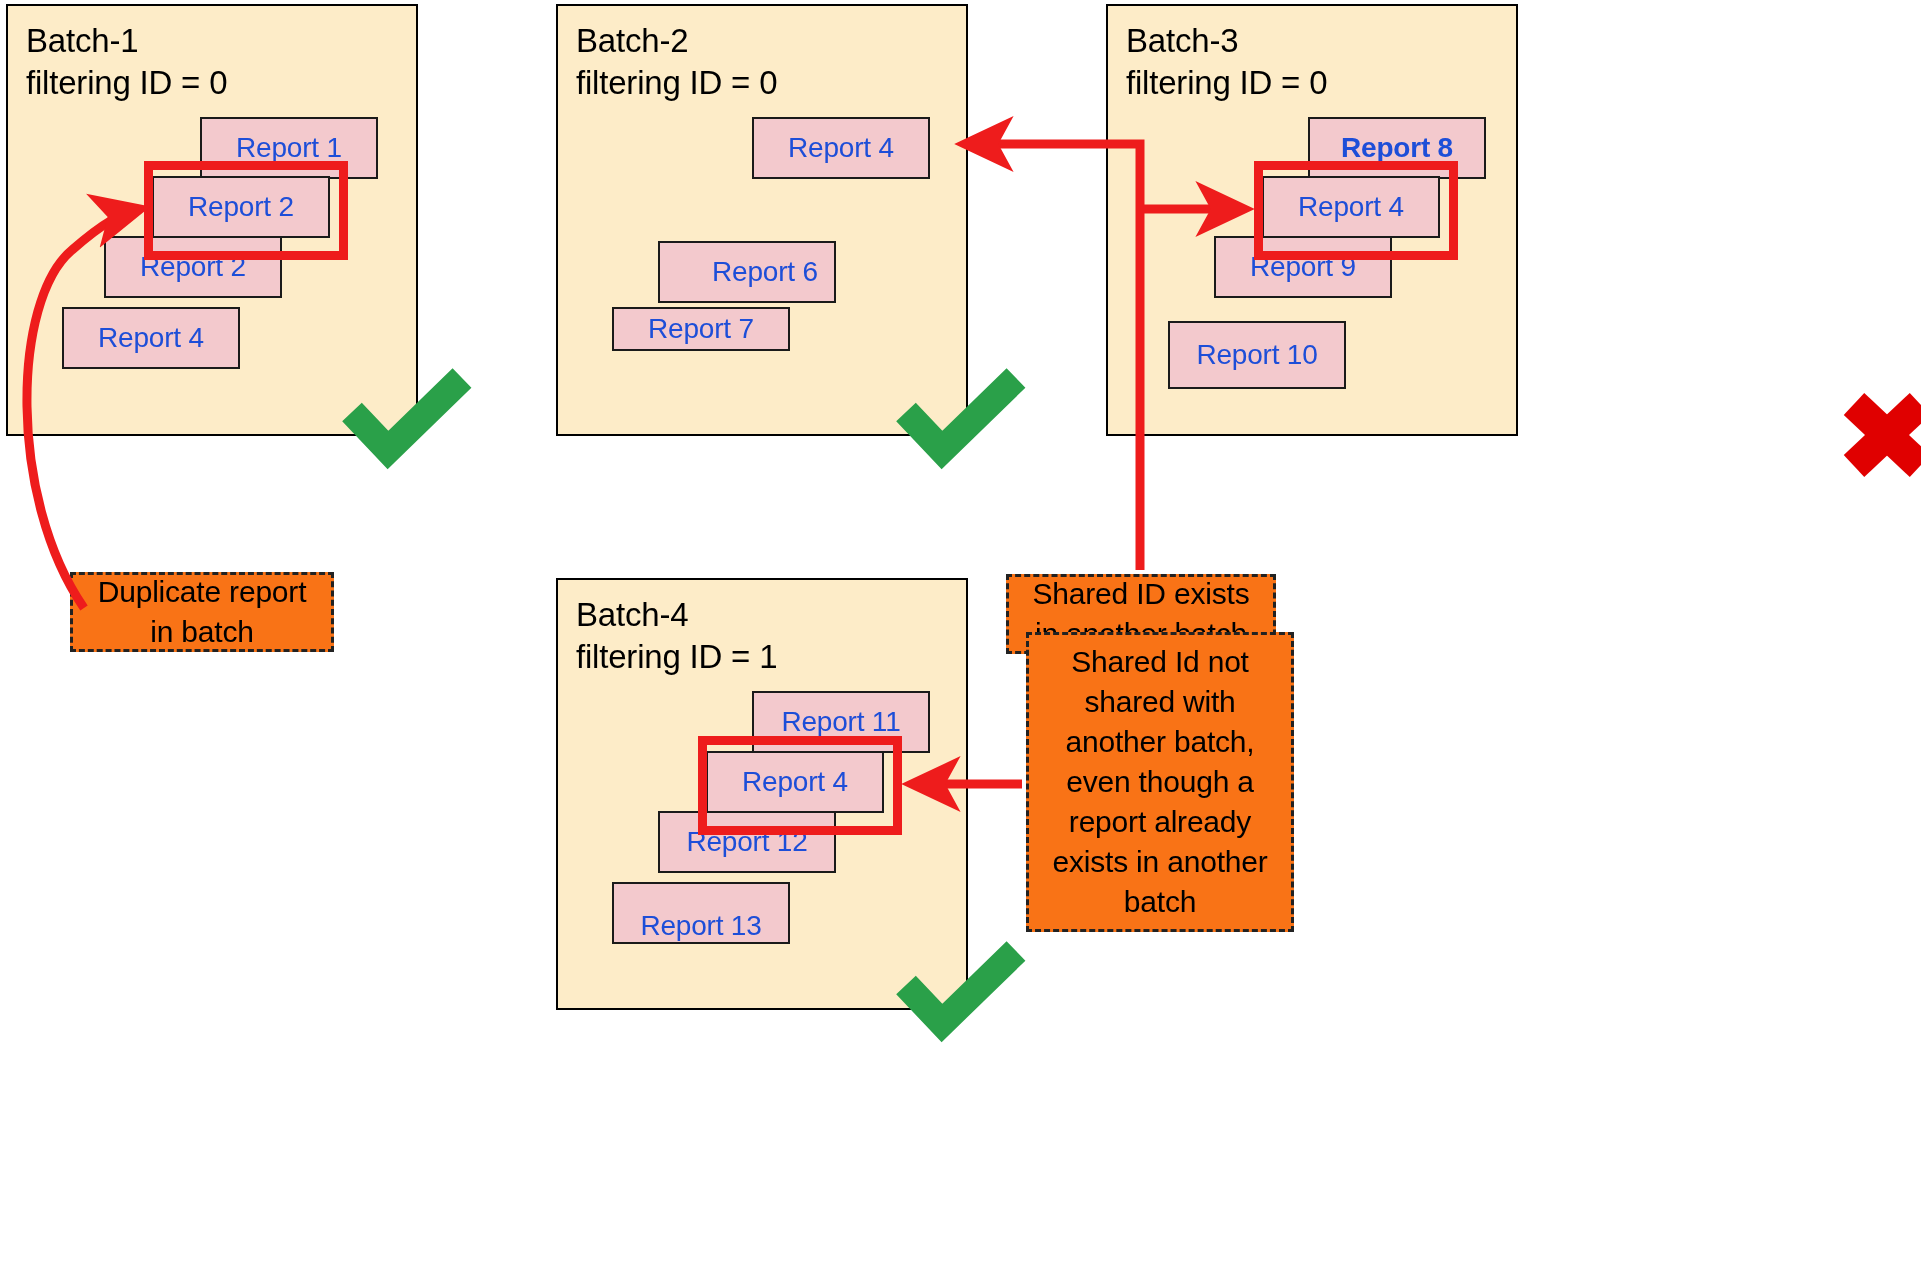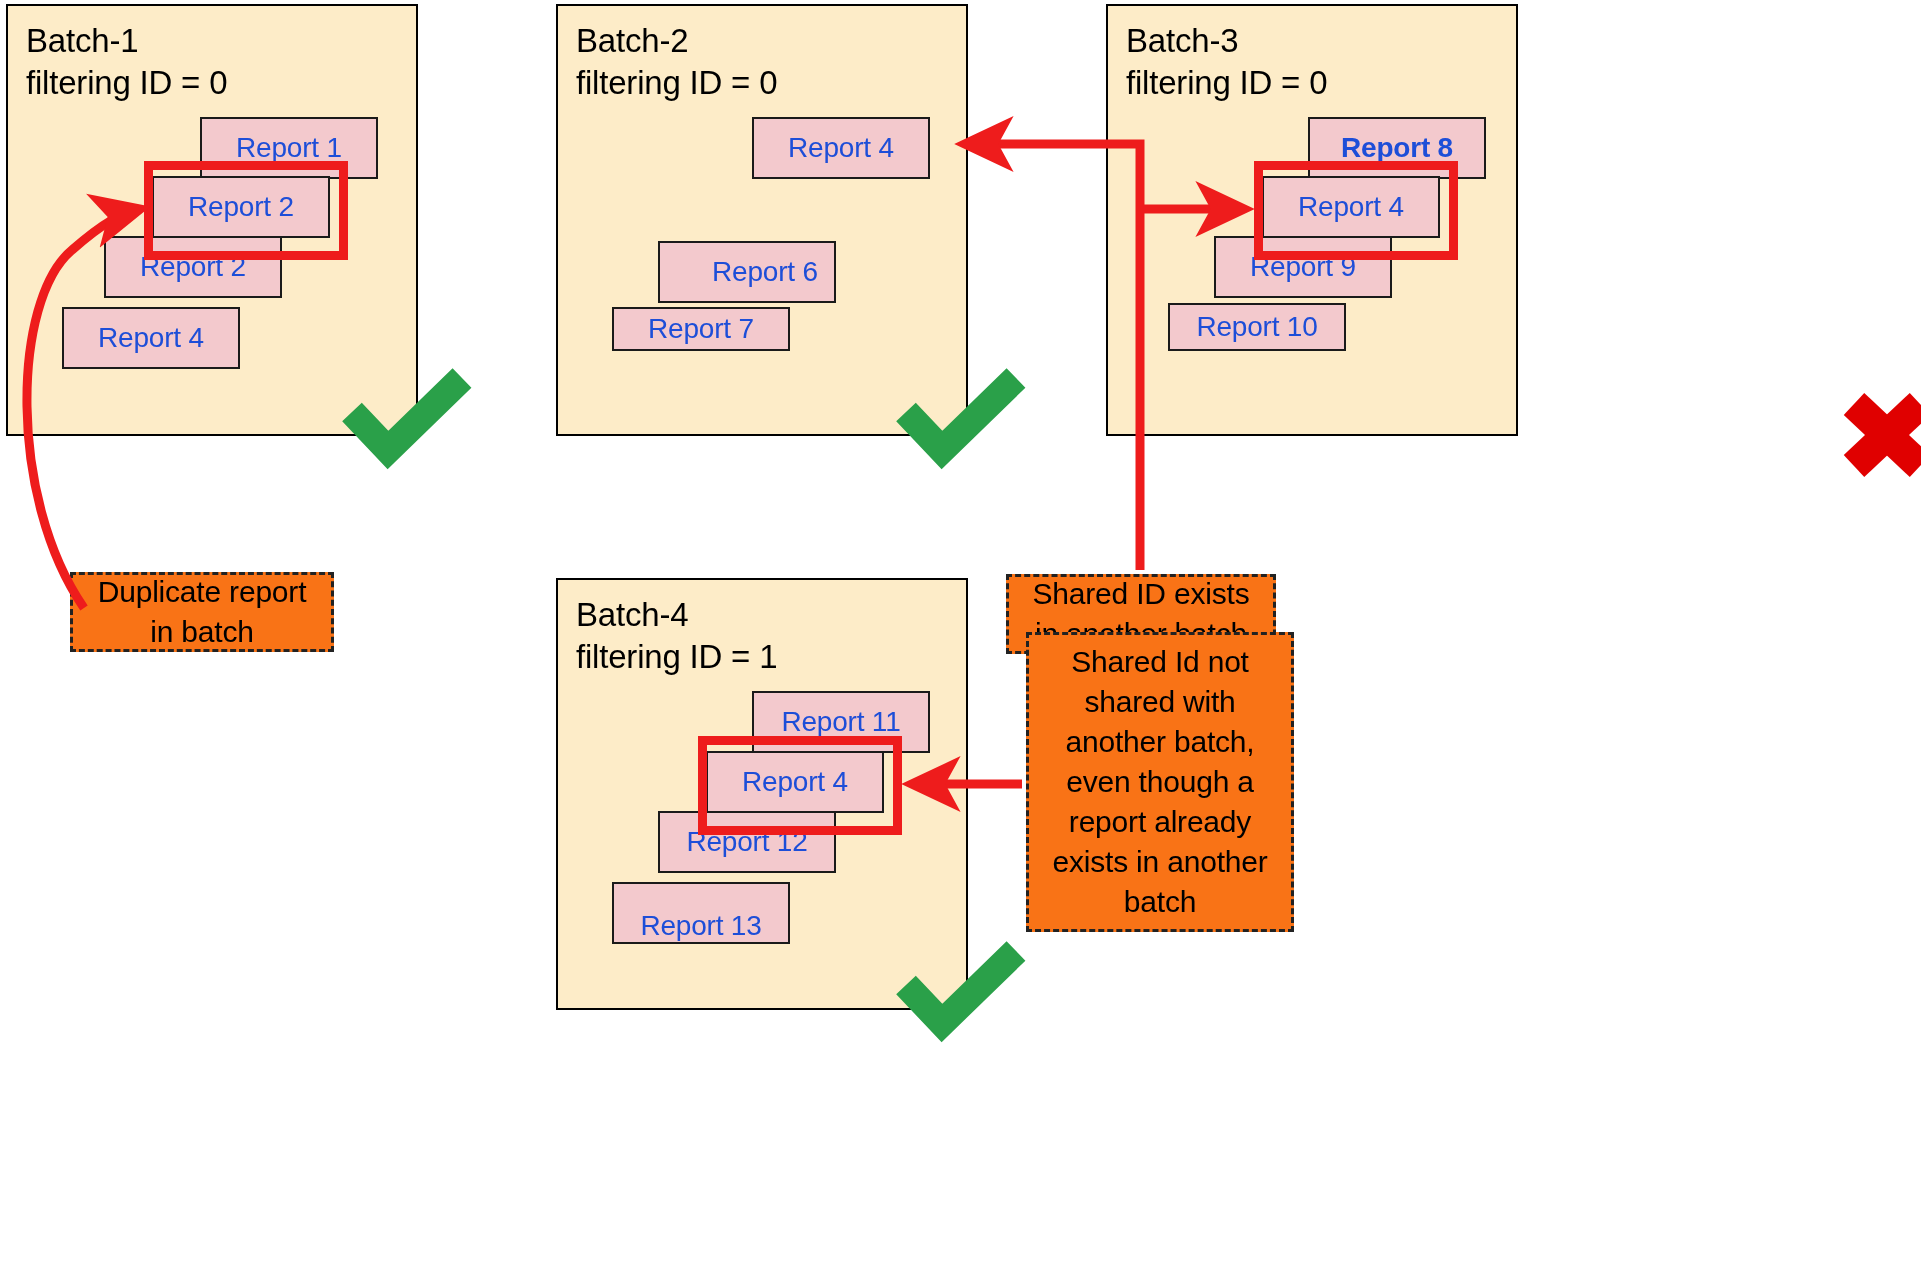--- a/index.html
+++ b/index.html
@@ -135,21 +135,21 @@
 
   <div class="report-card" style="left:1308px; top:117px; width:178px; height:62px;font-weight:bold;">
     <span class="card-label">Report 8</span>
   </div>
   <div class="report-card" style="left:1262px; top:176px; width:178px; height:62px;">
     <span class="card-label">Report 4</span>
   </div>
   <div class="report-card" style="left:1214px; top:236px; width:178px; height:62px;">
     <span class="card-label">Report 9</span>
   </div>
-  <div class="report-card" style="left:1168px; top:303px; width:178px; height:48px;">
+  <div class="report-card" style="left:1168px; top:321px; width:178px; height:68px;">
     <span class="card-label">Report 10</span>
   </div>
   <div class="highlight-ring" style="left:1254px; top:161px; width:204px; height:99px;"></div>
 
   <div class="batch-panel" style="left:556px; top:578px; width:412px; height:432px;">
     <div class="batch-title">Batch-4
 filtering ID = 1</div>
   </div>
 
   <div class="report-card" style="left:752px; top:691px; width:178px; height:62px;">

